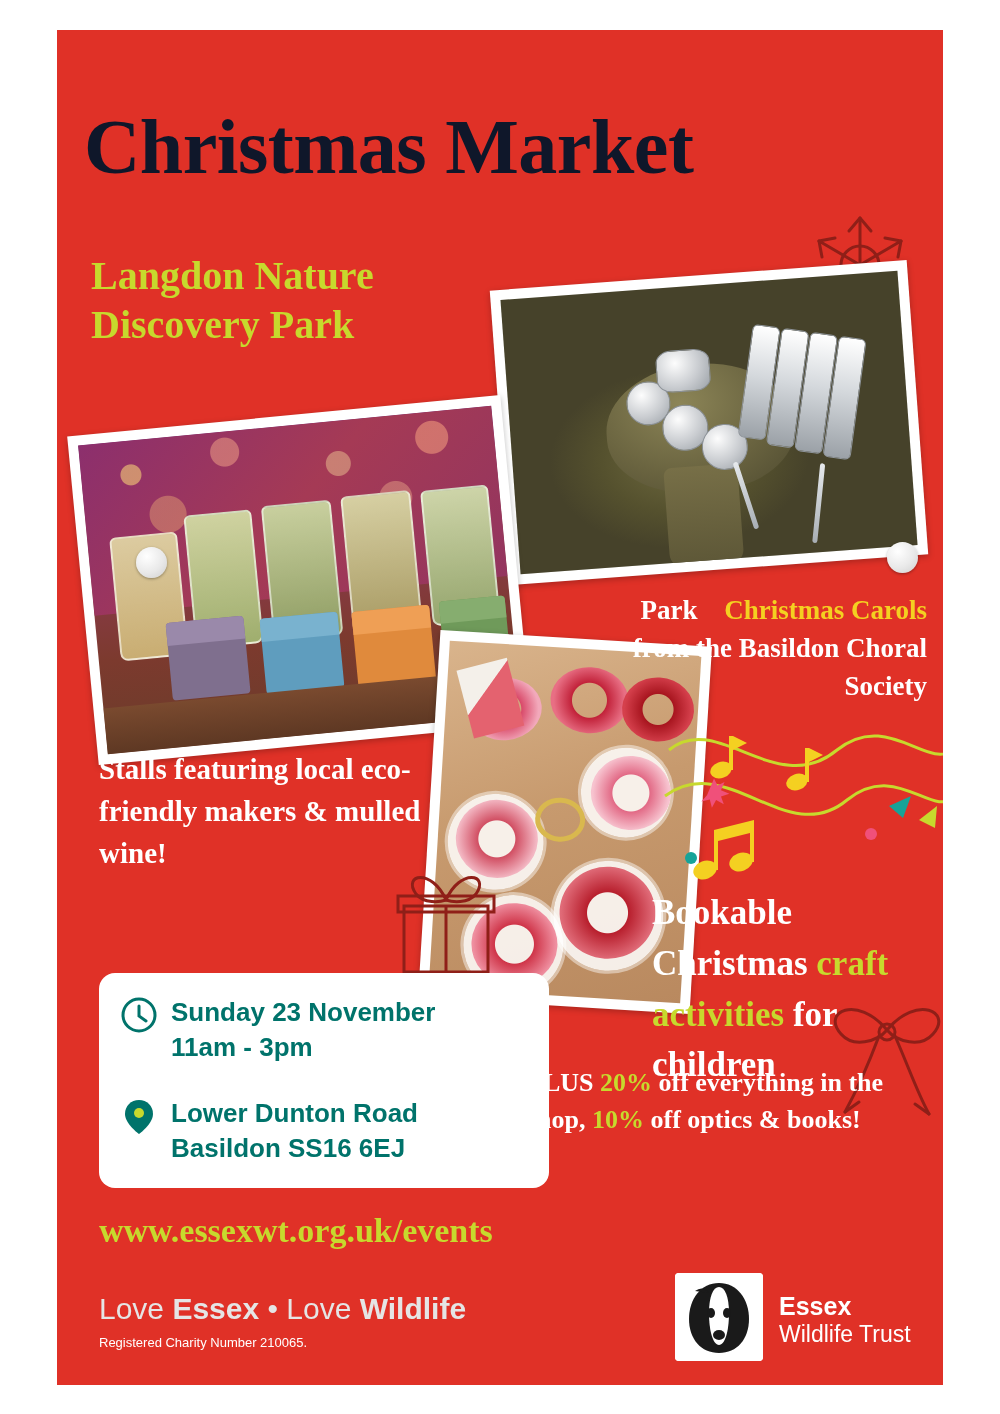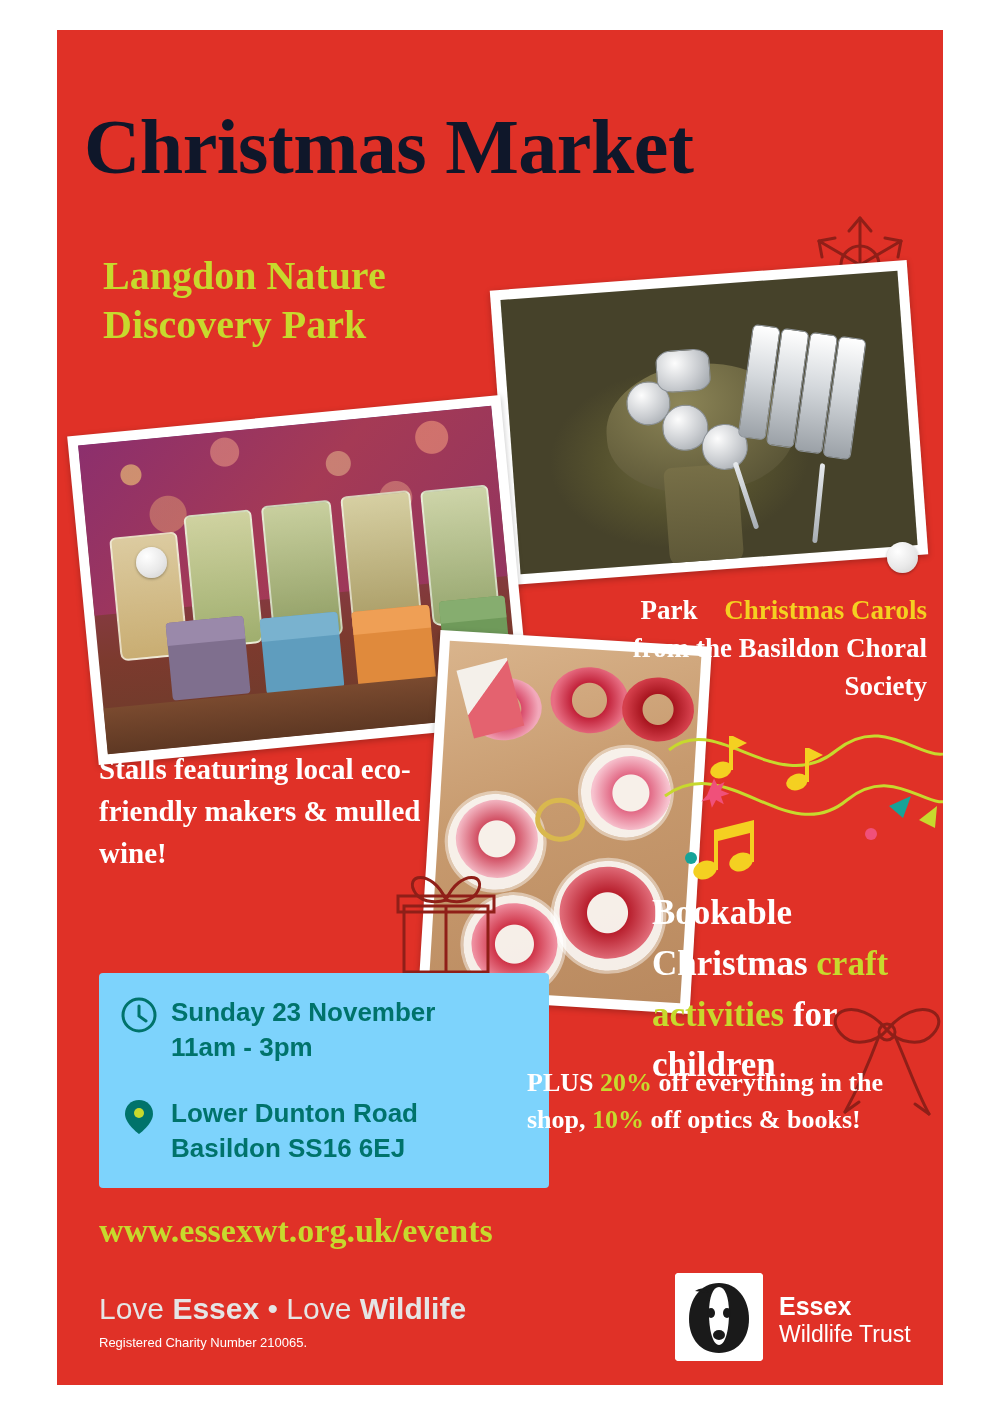--- a/index.html
+++ b/index.html
@@ -38,21 +38,21 @@
     width: 850px;
     font-family: "Liberation Serif", serif;
     font-weight: bold;
     font-size: 78px;
     line-height: 1.0;
     color: #0f172a;
     letter-spacing: -0.5px;
   }
   .subtitle {
     position: absolute;
-    left: 46px;
+    left: 34px;
     top: 222px;
     width: 420px;
     font-family: "Liberation Serif", serif;
     font-weight: bold;
     font-size: 40px;
     line-height: 1.22;
     color: #c7d92d;
   }
 
   
@@ -228,22 +228,22 @@
   .hl-yellow { color: #f4d021; margin-left: 20px; }
   .hl-lime   { color: #c7d92d; }
 
   
   #details-box {
     position: absolute;
     left: 42px;
     top: 943px;
     width: 450px;
     height: 215px;
-    background: #7dd3fc;
-    border-radius: 4px;
+    background: #ffffff;
+    border-radius: 16px;
   }
   .detail-row {
     position: absolute;
     display: flex;
     align-items: flex-start;
   }
   #detail-date { left: 20px; top: 22px; }
   #detail-addr { left: 20px; top: 123px; }
   .detail-icon {
     width: 40px;

